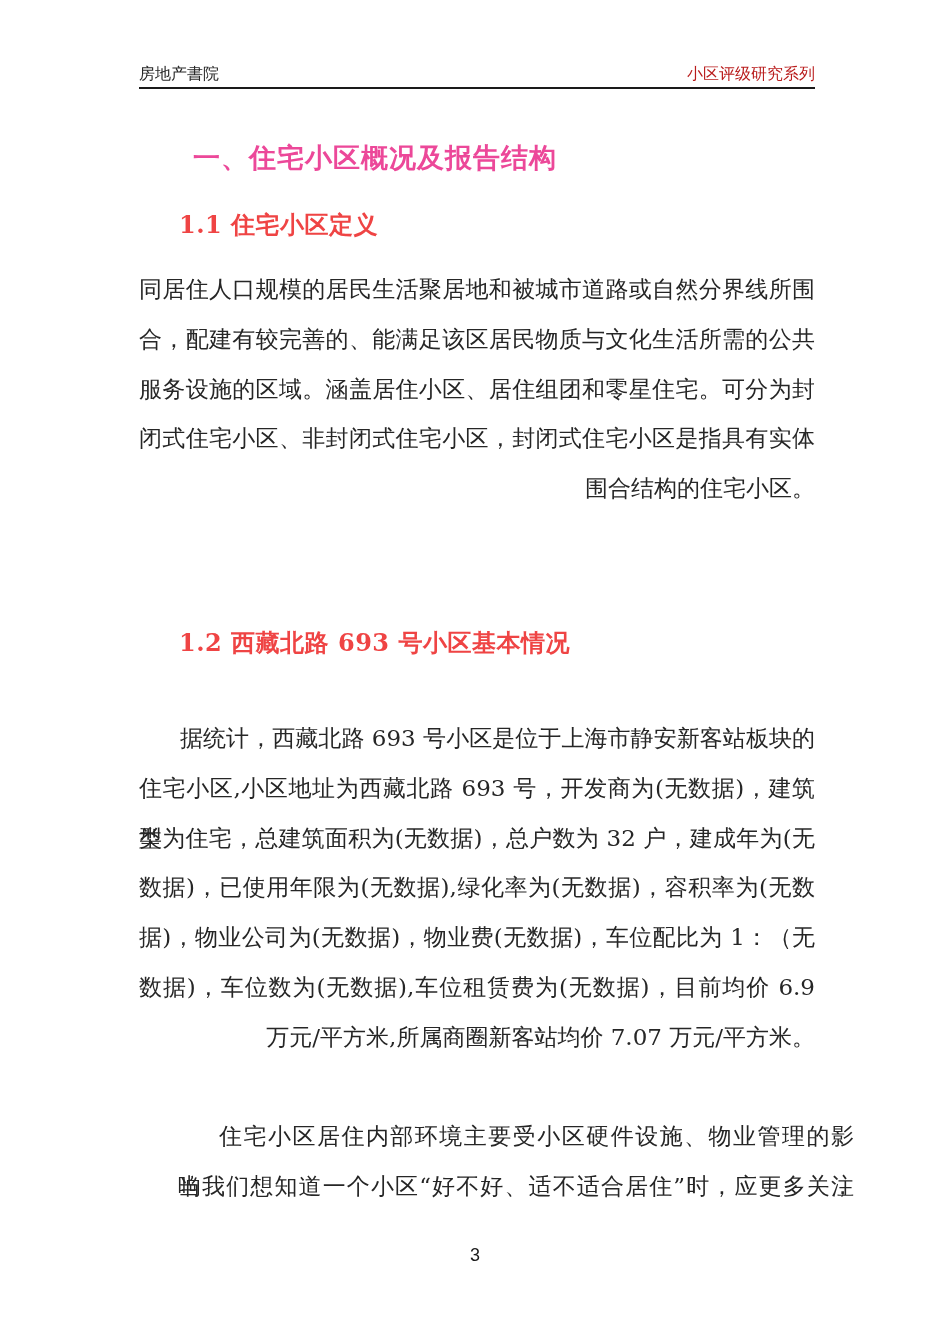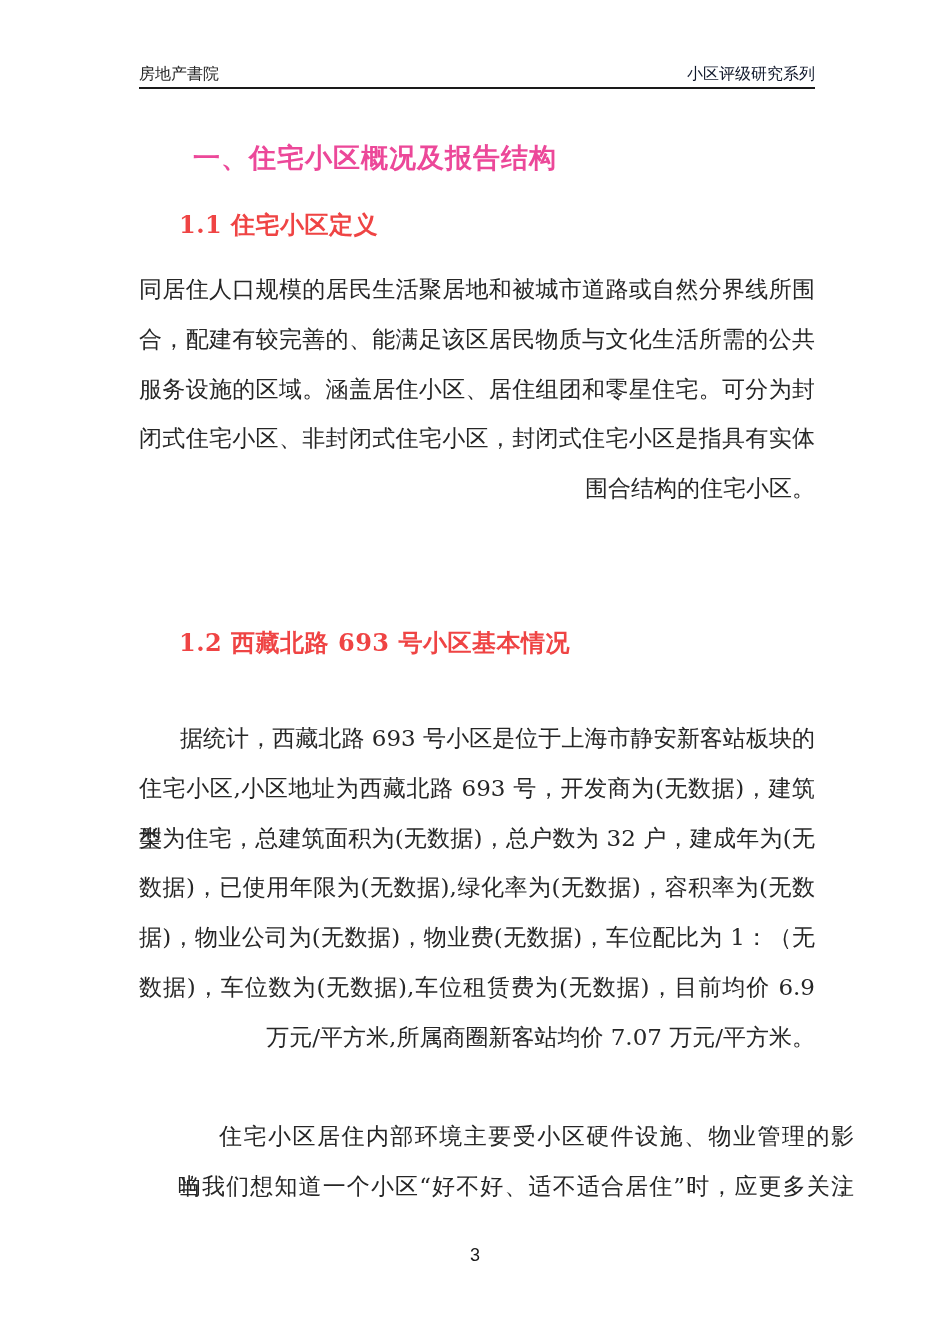--- a/index.html
+++ b/index.html
@@ -13,21 +13,21 @@
   }
   
   .hdr-left {
     position:absolute; left:139px; top:63px;
     font-family:"Liberation Sans",sans-serif;
     font-size:16px; line-height:22px; color:#262626;
   }
   .hdr-right {
     position:absolute; right:135px; top:63px;
     font-family:Liberation Serif, serif;
-    font-size:16px; line-height:22px; color:#0f172a;
+    font-size:16px; line-height:22px; color:#b91c1c;
   }
   .hdr-rule {
     position:absolute; left:139px; top:87px;
     width:676px; height:2px; background:#1a1a1a;
   }
   
   .doc-title {
     position:absolute; left:193px; top:142px;
     font-size:27px; font-weight:bold; color:#ec4899;
     letter-spacing:1px; line-height:32px; white-space:nowrap;

